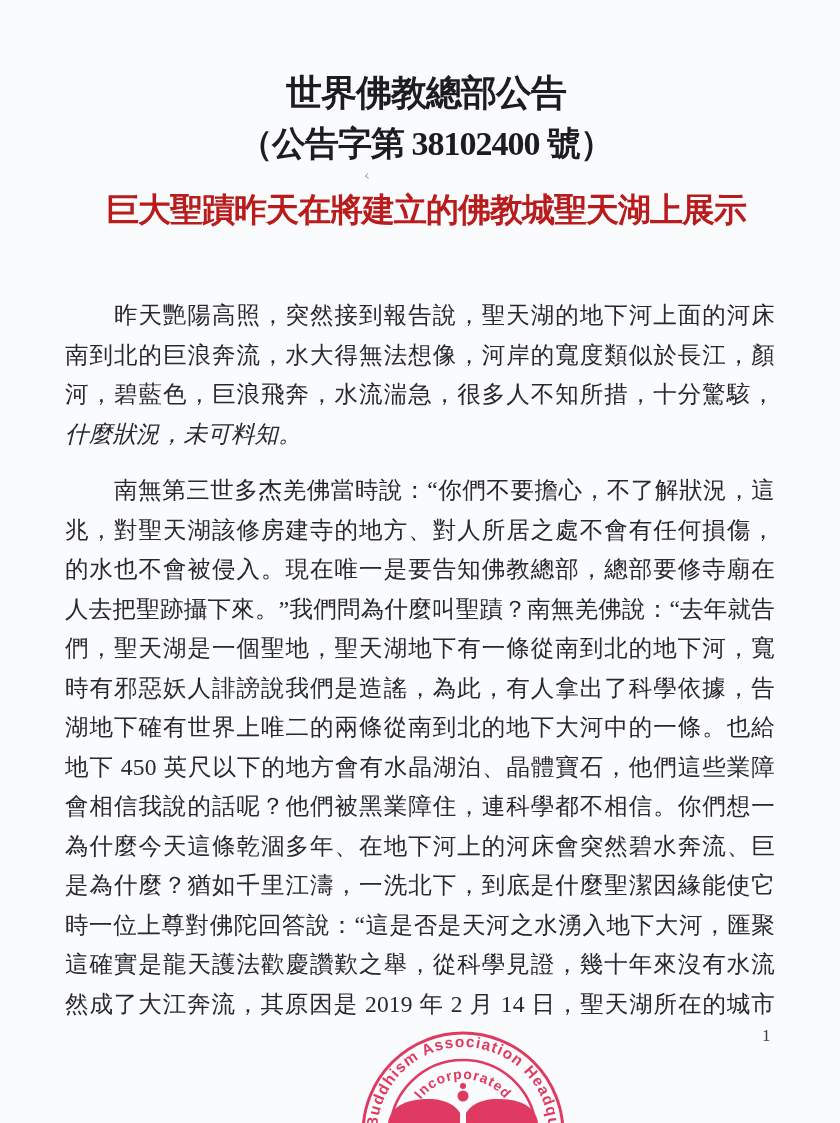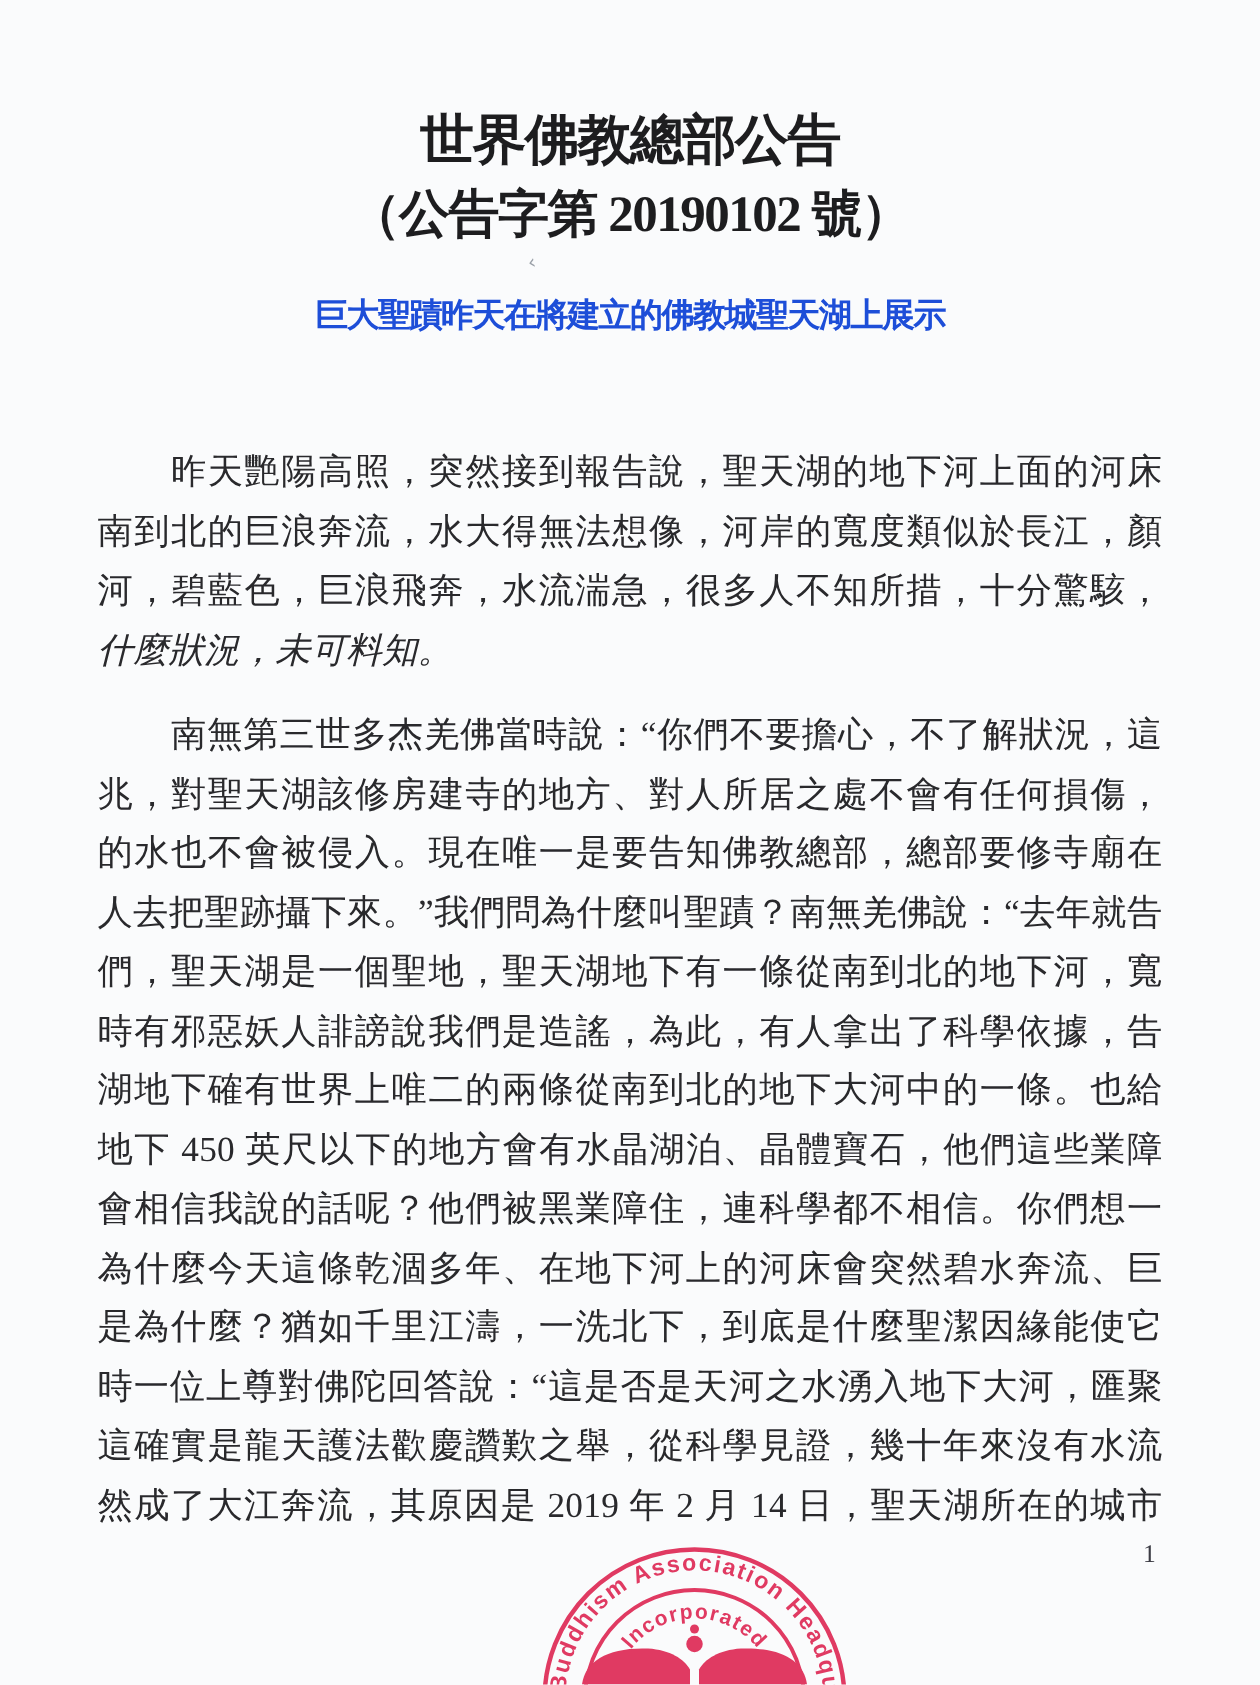--- a/index.html
+++ b/index.html
@@ -7,32 +7,32 @@
     width: 840px; height: 1123px;
     background: #fafbfc;
     overflow: hidden;
     position: relative;
     font-family: "Liberation Serif", "DejaVu Serif", serif;
     color: #262626;
   }
   .page { position: absolute; inset: 0; }
 
   
-  header { text-align: center; padding-top: 70px; position: relative; }
+  header { text-align: center; padding-top: 70px; position: relative; margin-left: 12px; }
   .title1 {
     font-size: 36px; font-weight: 700; margin: 0;
     line-height: 46px; letter-spacing: -1px; color: #1d1d1f;
   }
   .title2 {
     font-size: 34px; font-weight: 700; margin: 4px 0 0;
     line-height: 48px; letter-spacing: -1px; color: #1d1d1f;
   }
   .subtitle {
-    font-size: 22px; font-weight: 700; margin: 26px 0 0;
-    line-height: 32px; letter-spacing: -1px; color: #1d4ed8;
+    font-size: 33px; font-weight: 700; margin: 26px 0 0;
+    line-height: 32px; letter-spacing: -1px; color: #b91c1c;
   }
   .scan-artifact {
     position: absolute; left: 352px; top: 168px;
     font-size: 13px; color: #9aa0a8;
     font-family: "DejaVu Sans", sans-serif;
     transform: rotate(-12deg);
   }
 
   
   main {
@@ -68,21 +68,21 @@
     font-weight: 700;
   }
 </style>
 </head>
 <body>
 
 <div class="page">
 
   <header>
     <h1 class="title1">世界佛教總部公告</h1>
-    <h2 class="title2">（公告字第 20190102 號）</h2>
+    <h2 class="title2">（公告字第 38102400 號）</h2>
     <h3 class="subtitle">巨大聖蹟昨天在將建立的佛教城聖天湖上展示</h3>
     <span class="scan-artifact">‹</span>
   </header>
 
   <main>
     <div class="para">
       <div class="bline indent">昨天艷陽高照，突然接到報告說，聖天湖的地下河上面的河床上，出現從</div>
       <div class="bline">南到北的巨浪奔流，水大得無法想像，河岸的寬度類似於長江，顏色猶如多瑙</div>
       <div class="bline">河，碧藍色，巨浪飛奔，水流湍急，很多人不知所措，十分驚駭，到底要發生</div>
       <div class="bline endshort">什麼狀況，未可料知。</div>

